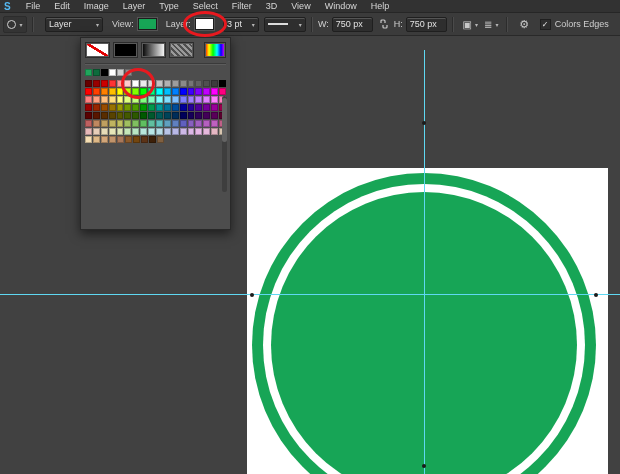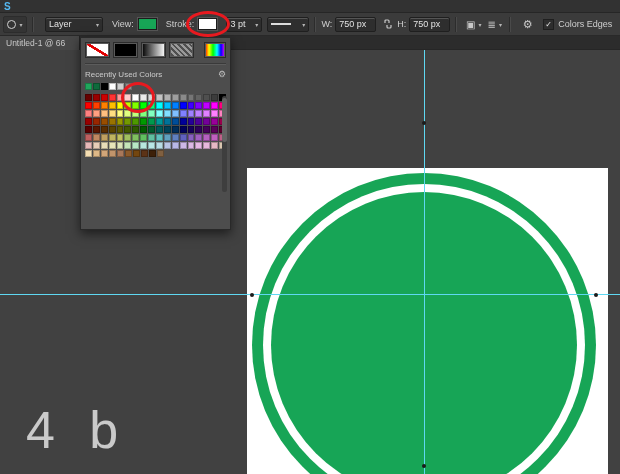--- a/index.html
+++ b/index.html
@@ -106,34 +106,47 @@
 
   svg{display:block;}
 </style>
 </head>
 <body>
 
 <div class="app">
 
   <div class="menubar">
     <span class="ps-logo">S</span>
+    <span class="menu-items">
+        <span class="menu-item">File</span>
+        <span class="menu-item">Edit</span>
+        <span class="menu-item">Image</span>
+        <span class="menu-item">Layer</span>
+        <span class="menu-item">Type</span>
+        <span class="menu-item">Select</span>
+        <span class="menu-item">Filter</span>
+        <span class="menu-item">3D</span>
+        <span class="menu-item">View</span>
+        <span class="menu-item">Window</span>
+        <span class="menu-item">Help</span>
+      </span>
   </div>
 
   <div class="optionsbar">
     <div class="tool-preset">
       <span class="tool-circle"></span>
       <span class="arrow"></span>
     </div>
     <div class="sep"></div>
     <div class="field shape-select arrow">
       <span>Layer</span>
     </div>
     <span class="lbl">View:</span>
     <span class="swatch" style="background-color: rgb(23, 165, 86);"></span>
-    <span class="lbl">Stroke:</span>
+    <span class="lbl">Layer:</span>
     <span class="swatch" style="background-color: rgb(255, 255, 255);">
       <span class="ann-oval-stroke" style="border-color: rgb(232, 25, 31);"></span>
     </span>
     <div class="field stroke-width arrow">
       <span>3 pt</span>
     </div>
     <div class="field stroke-type arrow">
       <span class="stroke-line"></span>
     </div>
     <div class="sep"></div>
@@ -153,55 +166,47 @@
     </div>
     <div class="sep"></div>
     <span class="icon-btn glyph-pathops arrow"></span>
     <span class="icon-btn glyph-align arrow"></span>
     <div class="sep"></div>
     <span class="icon-btn glyph-gear"></span>
     <span class="checkbox"></span>
     <span class="align-edges-lbl">Colors Edges</span>
   </div>
 
-  <div class="tabbar">
-    <div class="tab">Untitled-1 @ 66</div>
-  </div>
 
   <div class="pasteboard">
     <div class="canvas" style="background-color: rgb(255, 255, 255);">
       <div class="circle circle-outer" style="background-color: rgb(23, 165, 86);"></div>
       <div class="circle circle-ring" style="background-color: rgb(255, 255, 255);"></div>
       <div class="circle circle-inner" style="background-color: rgb(23, 165, 86);"></div>
     </div>
   </div>
 
   <div class="guide guide-h" style="background-color: rgb(95, 216, 242);"></div>
   <div class="guide guide-v" style="background-color: rgb(95, 216, 242);"></div>
 
   <div class="anchor anchor-top"></div>
   <div class="anchor anchor-bottom"></div>
   <div class="anchor anchor-left"></div>
   <div class="anchor anchor-right"></div>
 
-  <div class="step-label">4 b</div>
 
   <div class="swatches-panel">
     <div class="panel-top">
       <div class="big-btn btn-none"></div>
       <div class="big-btn btn-black"></div>
       <div class="big-btn btn-gradient"></div>
       <div class="big-btn btn-pattern"></div>
       <div class="big-btn btn-picker"></div>
     </div>
     <div class="panel-divider"></div>
-    <div class="panel-label-row">
-      <span>Recently Used Colors</span>
-      <span class="panel-gear"></span>
-    </div>
     <div class="recent-row">
         <div class="sw" style="background-color: rgb(31, 166, 92);"></div>
         <div class="sw" style="background-color: rgb(14, 107, 60);"></div>
         <div class="sw" style="background-color: rgb(0, 0, 0);"></div>
         <div class="sw" style="background-color: rgb(255, 255, 255);"></div>
         <div class="sw" style="background-color: rgb(207, 207, 207);"></div>
         <div class="sw" style="background-color: rgb(140, 140, 140);"></div>
       </div>
     <div class="swatch-grid">
       <div class="ann-oval-swatch" style="border-color: rgb(232, 25, 31);"></div>

